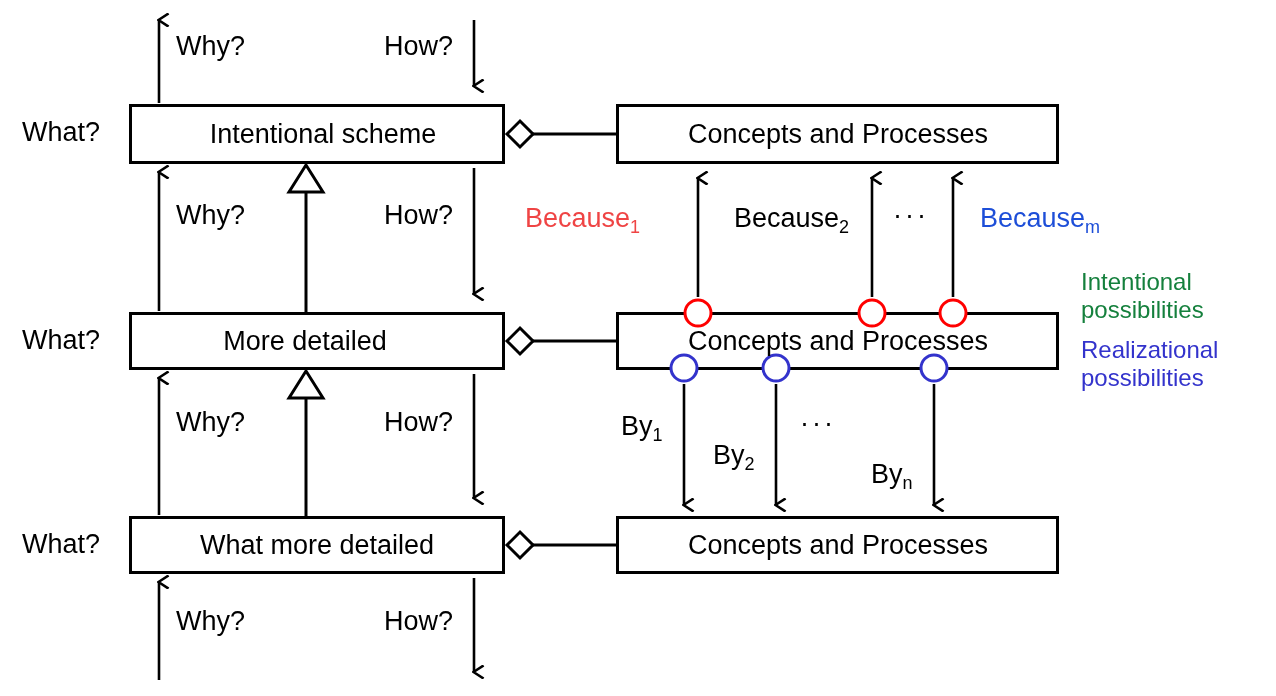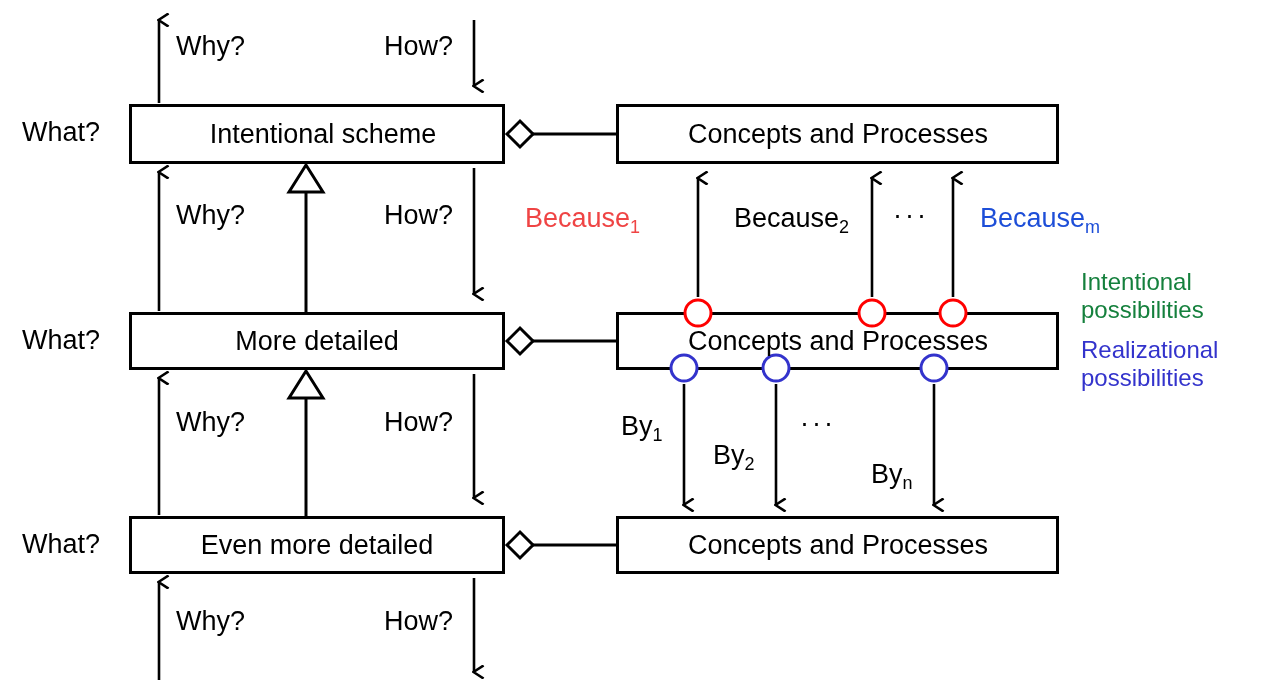--- a/index.html
+++ b/index.html
@@ -132,24 +132,24 @@
 
   <div style="position:absolute;left:22px;top:117px;font-size:27px;color:#000;">What?</div>
 
   <div style="position:absolute;left:22px;top:325px;font-size:27px;color:#000;">What?</div>
 
   <div style="position:absolute;left:22px;top:529px;font-size:27px;color:#000;">What?</div>
 
   <div style="position:absolute;left:130px;top:119px;width:374px;text-align:center;font-size:27px;color:#000;padding-left:6px;">Intentional scheme</div>
   <div style="position:absolute;left:618px;top:119px;width:440px;text-align:center;font-size:27px;color:#000;">Concepts and Processes</div>
 
-  <div style="position:absolute;left:130px;top:326px;width:374px;text-align:center;font-size:27px;color:#000;">More detailed</div>
+  <div style="position:absolute;left:118px;top:326px;width:374px;text-align:center;font-size:27px;color:#000;">More detailed</div>
   <div style="position:absolute;left:618px;top:326px;width:440px;text-align:center;font-size:27px;color:#000;">Concepts and Processes</div>
 
-  <div style="position:absolute;left:130px;top:530px;width:374px;text-align:center;font-size:27px;color:#000;">Even more detailed</div>
+  <div style="position:absolute;left:130px;top:530px;width:374px;text-align:center;font-size:27px;color:#000;">What more detailed</div>
   <div style="position:absolute;left:618px;top:530px;width:440px;text-align:center;font-size:27px;color:#000;">Concepts and Processes</div>
 
   <div style="position:absolute;left:176px;top:31px;font-size:27px;color:#000;">Why?</div>
   <div style="position:absolute;left:384px;top:31px;font-size:27px;color:#000;">How?</div>
 
   <div style="position:absolute;left:176px;top:200px;font-size:27px;color:#000;">Why?</div>
   <div style="position:absolute;left:384px;top:200px;font-size:27px;color:#000;">How?</div>
 
   <div style="position:absolute;left:176px;top:407px;font-size:27px;color:#000;">Why?</div>
   <div style="position:absolute;left:384px;top:407px;font-size:27px;color:#000;">How?</div>

